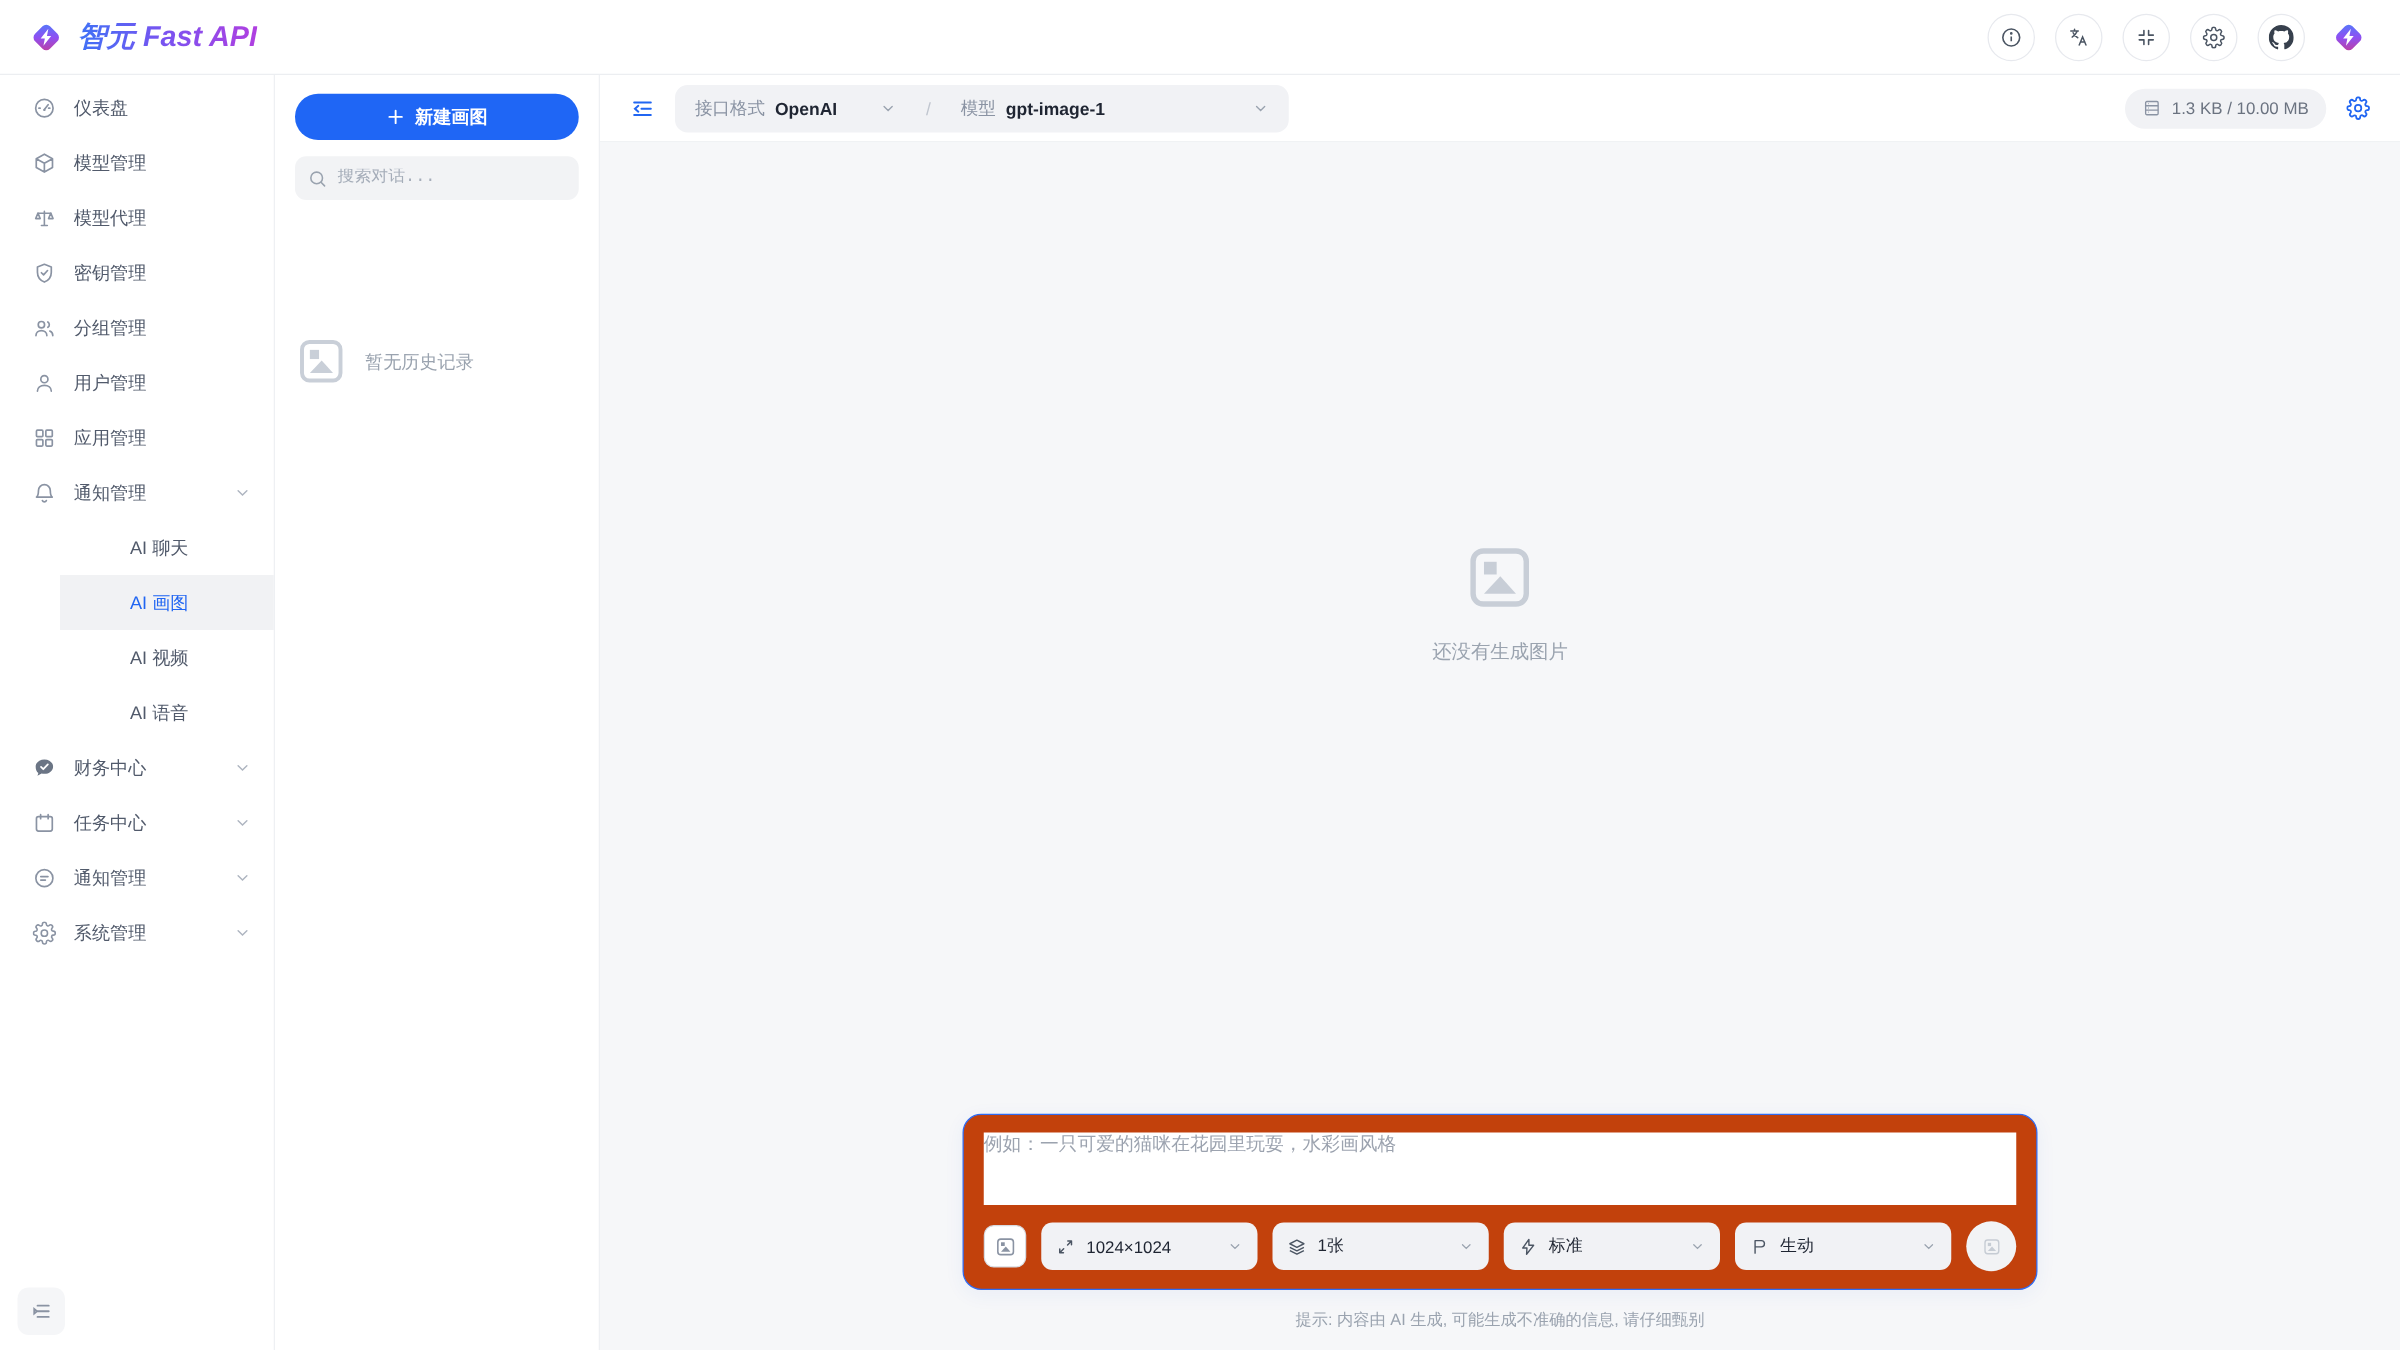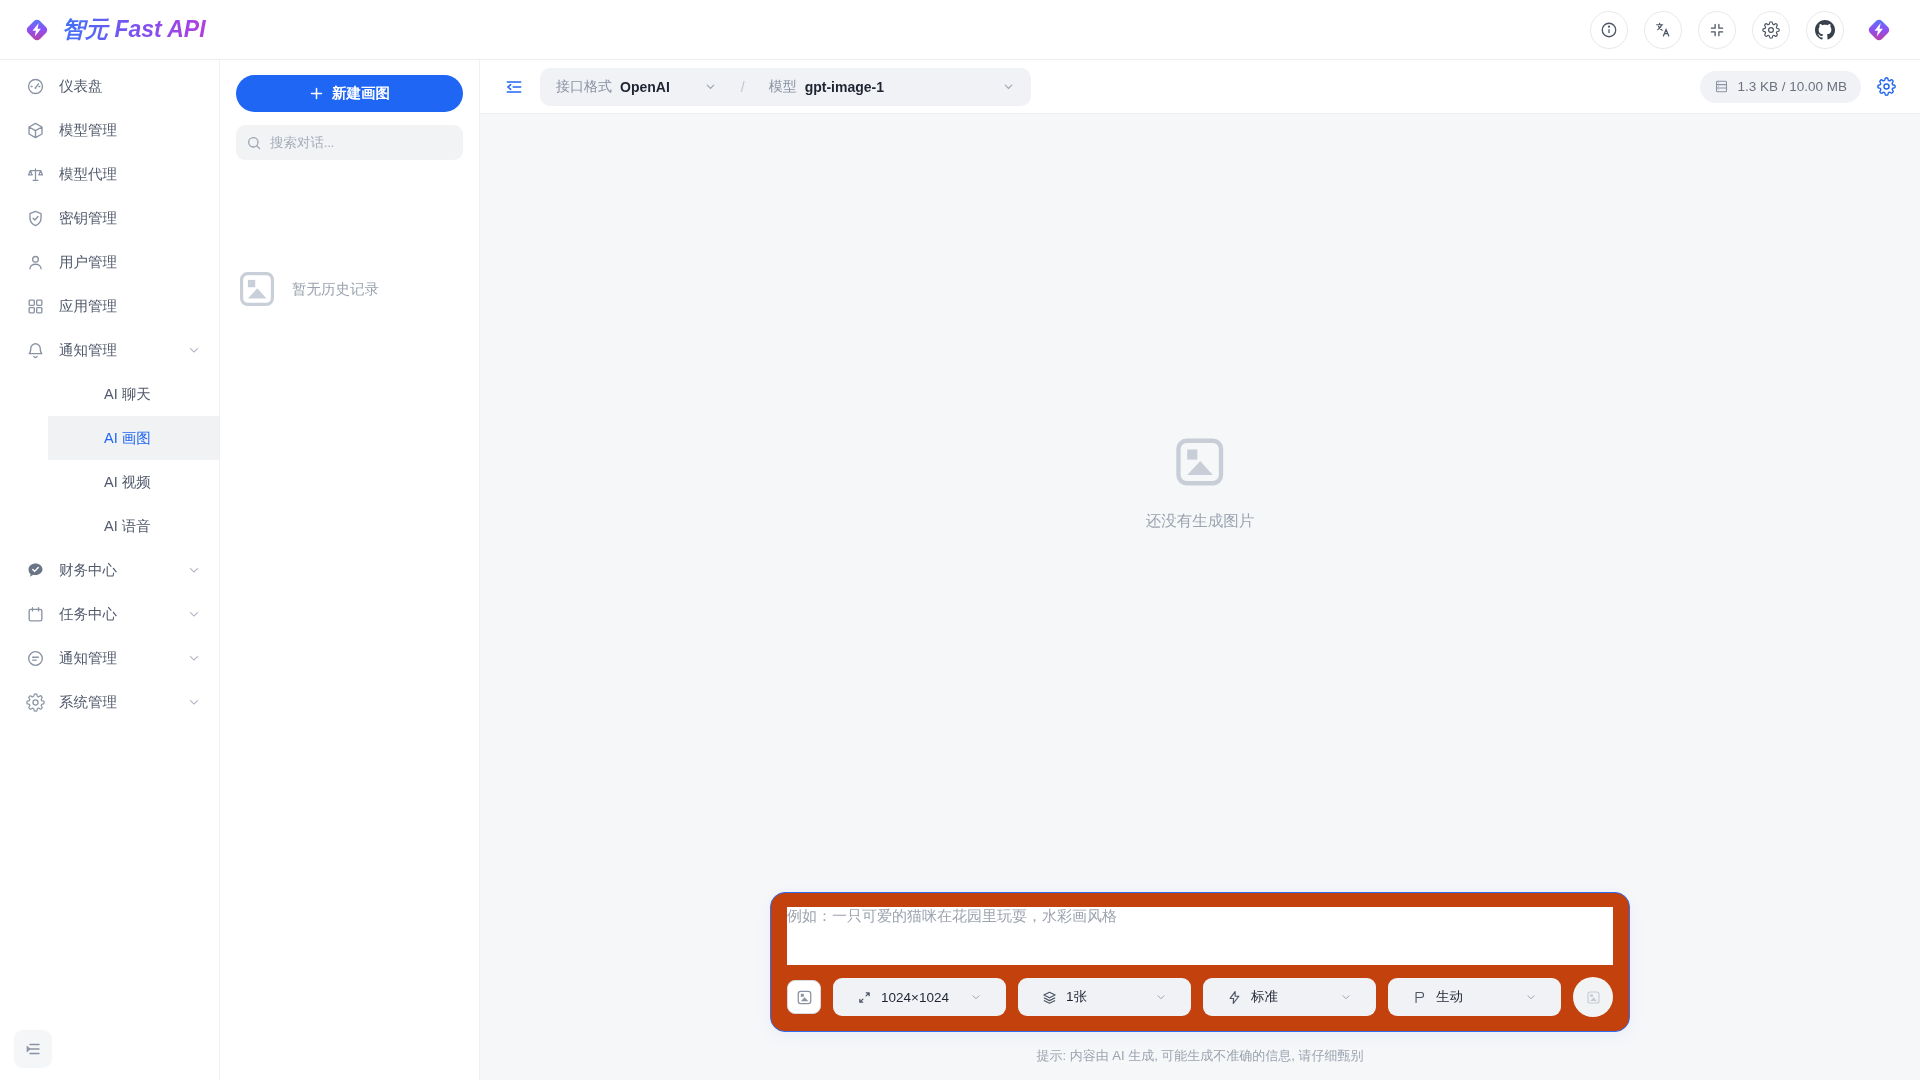--- a/index.html
+++ b/index.html
@@ -35,21 +35,21 @@
     background:#f5f6f8; display:flex; align-items:center; justify-content:center; color:#8a93a3; cursor:pointer; }
 
   
   .history { position:fixed; top:60px; left:220px; bottom:0; width:260px; background:#fff;
     border-right:1px solid #eef0f3; padding:15px 16px; }
   .new-btn { width:100%; height:37px; border:none; border-radius:19px; background:#1f66f5; color:#fff;
     font-size:14.5px; font-weight:600; display:flex; align-items:center; justify-content:center; gap:8px; cursor:pointer; }
   .search-box { margin-top:13px; height:35px; background:#f2f3f5; border-radius:9px;
     display:flex; align-items:center; padding:0 10px; gap:8px; color:#9aa3af; }
   .search-box input { border:none; outline:none; background:transparent; font-size:13.5px; width:100%;
-    color:#2b3240; font-family:Liberation Serif, serif; }
+    color:#2b3240; font-family:Liberation Mono, monospace; }
   .search-box input::placeholder { color:#a5adb9; }
   .history-empty { margin-top:108px; display:flex; flex-direction:row; align-items:center; gap:14px;
     color:#9aa3af; font-size:14.5px; }
   .history-empty .ph-icon { color:#c9cfd8; }
 
   
   .main { position:fixed; top:60px; left:480px; right:0; bottom:0; background:#fff; }
   .toolbar { height:54px; background:#fff; border-bottom:1px solid #eceef1; display:flex;
     align-items:center; justify-content:space-between; padding:0 24px; }
   .toolbar-left { display:flex; align-items:center; gap:16px; }
@@ -76,21 +76,21 @@
   .composer { position:absolute; bottom:48px; left:50%; transform:translateX(-50%); width:860px;
     background:#c2410c; border:1.5px solid #2f6bf3; border-radius:15px; padding:14px 16px 14px;
     box-shadow:0 4px 16px rgba(40,80,200,.06); }
   .composer textarea { width:100%; height:58px; border:none; outline:none; resize:none;
     font-size:15px; font-family:inherit; color:#1f2532; }
   .composer textarea::placeholder { color:#9ca3af; }
   .composer-row { display:flex; align-items:center; gap:12px; margin-top:8px; }
   .img-btn { width:34px; height:34px; border:1px solid #d7dbe1; border-radius:8px; background:#fff;
     display:flex; align-items:center; justify-content:center; color:#8a93a3; cursor:pointer; flex:none; }
   .opt { flex:1; height:38px; background:#f1f2f5; border-radius:9px; display:flex; align-items:center;
-    padding:0 24px; gap:9px; font-size:13.5px; color:#1f2532; cursor:pointer; }
+    padding:0 12px; gap:9px; font-size:13.5px; color:#1f2532; cursor:pointer; }
   .opt .oicon { color:#4b5563; }
   .opt .olabel { flex:1; }
   .opt .ochev { color:#9aa3af; }
   .send-btn { width:40px; height:40px; border-radius:50%; border:none; background:#f2f3f5;
     display:flex; align-items:center; justify-content:center; color:#c6ccd4; flex:none; cursor:pointer; }
   .hint { position:absolute; bottom:15px; left:50%; transform:translateX(-50%);
     font-size:13px; color:#9aa3af; white-space:nowrap; }
 </style>
 </head>
 <body>
@@ -207,20 +207,30 @@
       <svg viewBox="0 0 24 24" fill="none" stroke="currentColor" stroke-width="1.7" stroke-linejoin="round" stroke-linecap="round">
         <path d="M12 3 L19 5.8 V11 C19 15.8 15.8 19.4 12 21 C8.2 19.4 5 15.8 5 11 V5.8 Z"></path>
         <path d="M9 11.6 L11.2 13.8 L15.2 9.4"></path>
         </svg>
     </span>
     <span class="nav-label">密钥管理</span>
   </div>
   <div class="nav-item">
     <span class="nav-icon">
       <svg viewBox="0 0 24 24" fill="none" stroke="currentColor" stroke-width="1.7" stroke-linecap="round">
+        <circle cx="9" cy="8.5" r="3.2"></circle>
+          <path d="M3.5 19.5 c0-3 2.5-5 5.5-5 s5.5 2 5.5 5"></path>
+        <path d="M15.5 5.8 a3.2 3.2 0 0 1 0 5.4 M17.5 14.9 c1.8.7 3 2.3 3 4.6"></path>
+        </svg>
+    </span>
+    <span class="nav-label">分组管理</span>
+  </div>
+  <div class="nav-item">
+    <span class="nav-icon">
+      <svg viewBox="0 0 24 24" fill="none" stroke="currentColor" stroke-width="1.7" stroke-linecap="round">
         <circle cx="12" cy="8" r="3.6"></circle>
           <path d="M5 20 c0-3.5 3-5.8 7-5.8 s7 2.3 7 5.8"></path>
         </svg>
     </span>
     <span class="nav-label">用户管理</span>
   </div>
   <div class="nav-item">
     <span class="nav-icon">
       <svg viewBox="0 0 24 24" fill="none" stroke="currentColor" stroke-width="1.7">
         <rect x="4" y="4" width="6.5" height="6.5" rx="1"></rect>

